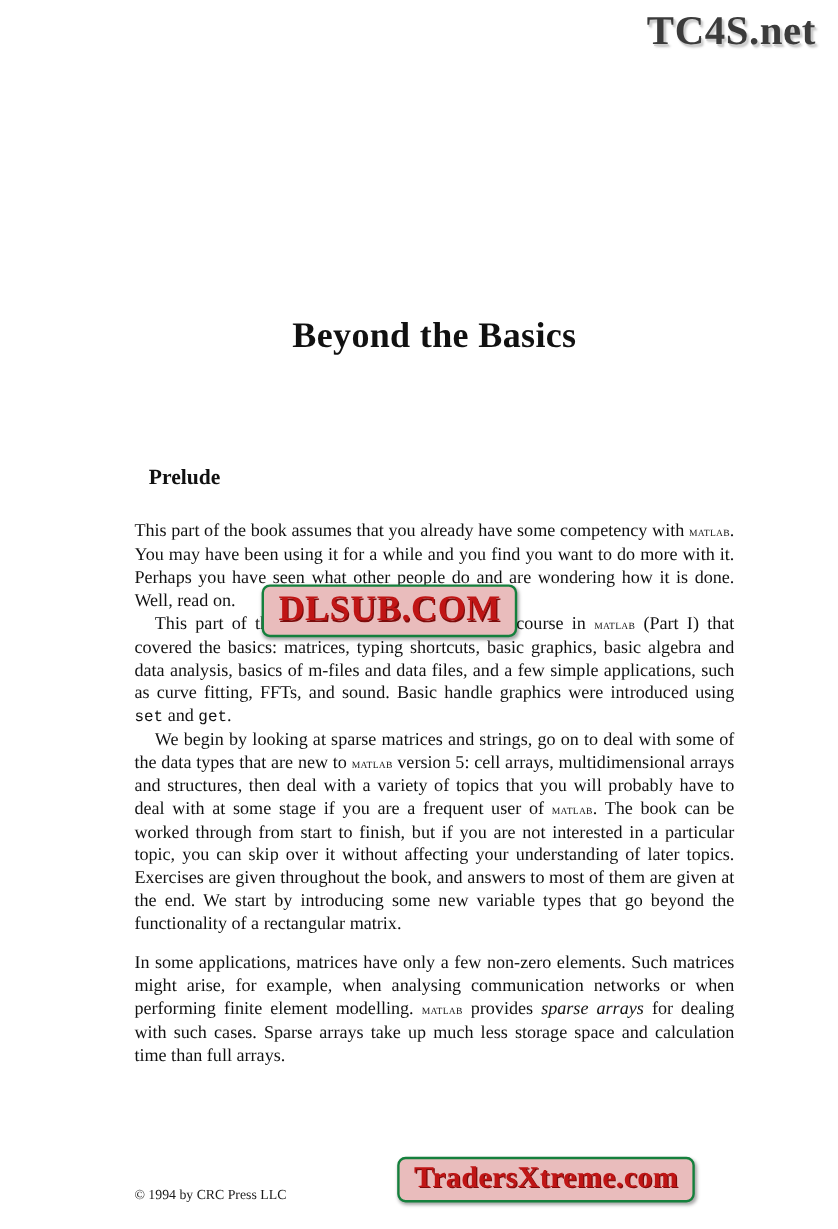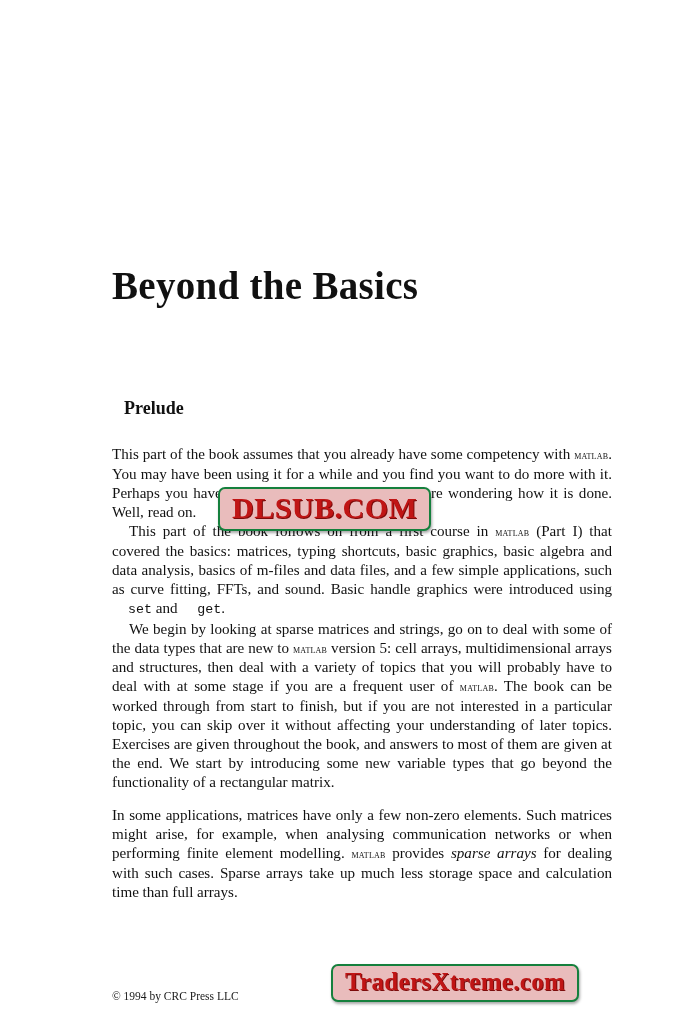--- a/index.html
+++ b/index.html
@@ -39,24 +39,24 @@
 
   
   .content {
     position: absolute;
     left: 112px;
     top: 0;
     width: 500px;
   }
 
   .chapter-title {
-    text-align: left;
+    text-align: center;
     font-family: "Liberation Serif", serif;
     font-weight: bold;
-    font-size: 39px;
+    font-size: 30px;
     letter-spacing: 0.3px;
     margin: 0;
     padding-top: 263px;
   }
 
   .section-head {
     font-family: "Liberation Serif", serif;
     font-weight: bold;
     font-size: 18px;
     margin: 12px;
@@ -82,21 +82,20 @@
   p.body.indent { text-indent: 17px; }
 
   .sc {
     font-variant: small-caps;
     font-size: 11px;
     letter-spacing: 0.2px;
   }
   .mono {
     font-family: "Liberation Mono", monospace;
     font-size: 13.3px;
-    margin-left: 16px;
   }
   .ital { font-style: italic; }
 
   
   .footer {
     position: absolute;
     left: 112px;
     bottom: 22px;
     font-size: 11.5px;
     color: #1a1a1a;
@@ -130,20 +129,21 @@
     font-size: 25px;
     letter-spacing: 0.3px;
     margin-top: 28px;
   }
 </style>
 </head>
 <body>
 
 <div class="page">
 
+  <div class="wm-top">TC4S.net</div>
 
   <div class="content">
 
     <h1 class="chapter-title">Beyond the Basics</h1>
 
     <h2 class="section-head">Prelude</h2>
 
     <p class="body first" id="p1">This part of the book assumes that you already have some competency with <span class="sc">matlab</span>. You may have been using it for a while and you find you want to do more with it. Perhaps you have seen what other people do and are wondering how it is done. Well, read on.</p>
     <p class="body indent" id="p2">This part of the book follows on from a first course in <span class="sc">matlab</span> (Part I) that covered the basics: matrices, typing shortcuts, basic graphics, basic algebra and data analysis, basics of m-files and data files, and a few simple applications, such as curve fitting, FFTs, and sound. Basic handle graphics were introduced using <span class="mono">set</span> and <span class="mono">get</span>.</p>
     <p class="body indent" id="p3">We begin by looking at sparse matrices and strings, go on to deal with some of the data types that are new to <span class="sc">matlab</span> version 5: cell arrays, multidimensional arrays and structures, then deal with a variety of topics that you will probably have to deal with at some stage if you are a frequent user of <span class="sc">matlab</span>. The book can be worked through from start to finish, but if you are not interested in a particular topic, you can skip over it without affecting your understanding of later topics. Exercises are given throughout the book, and answers to most of them are given at the end. We start by introducing some new variable types that go beyond the functionality of a rectangular matrix.</p>

